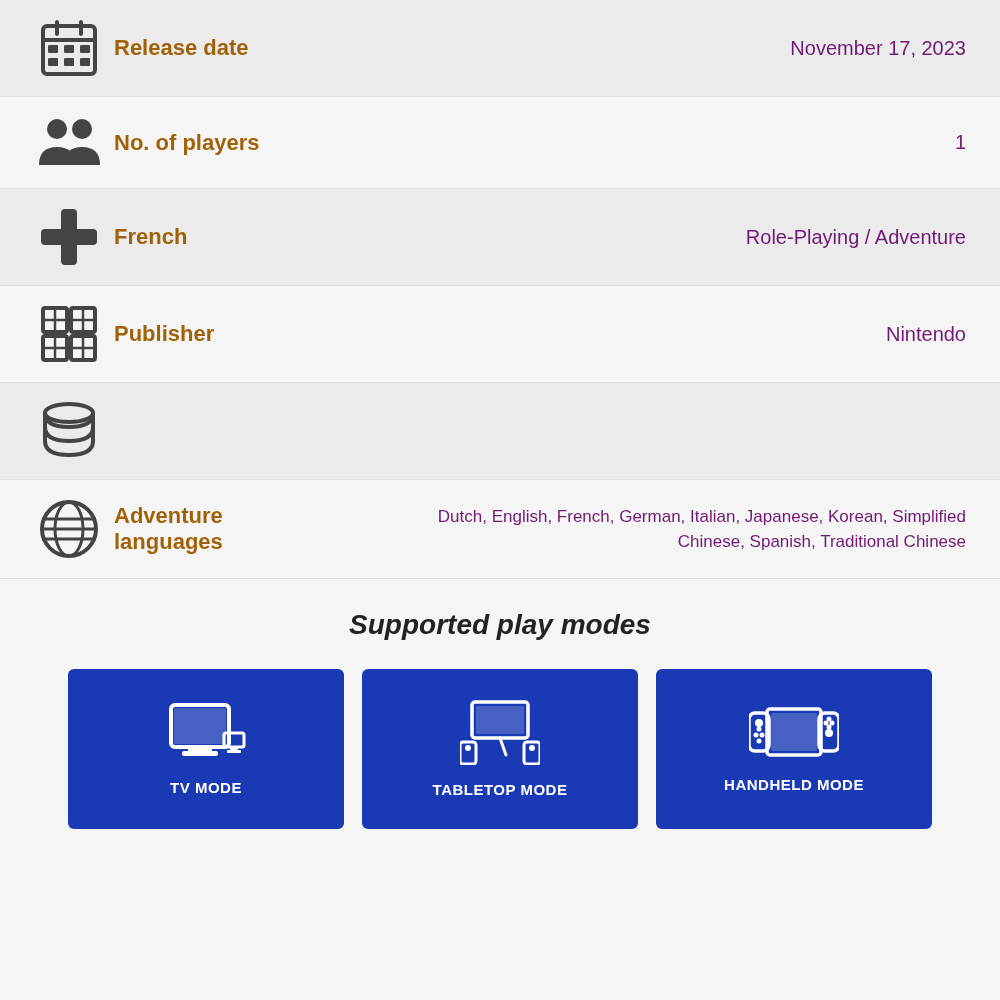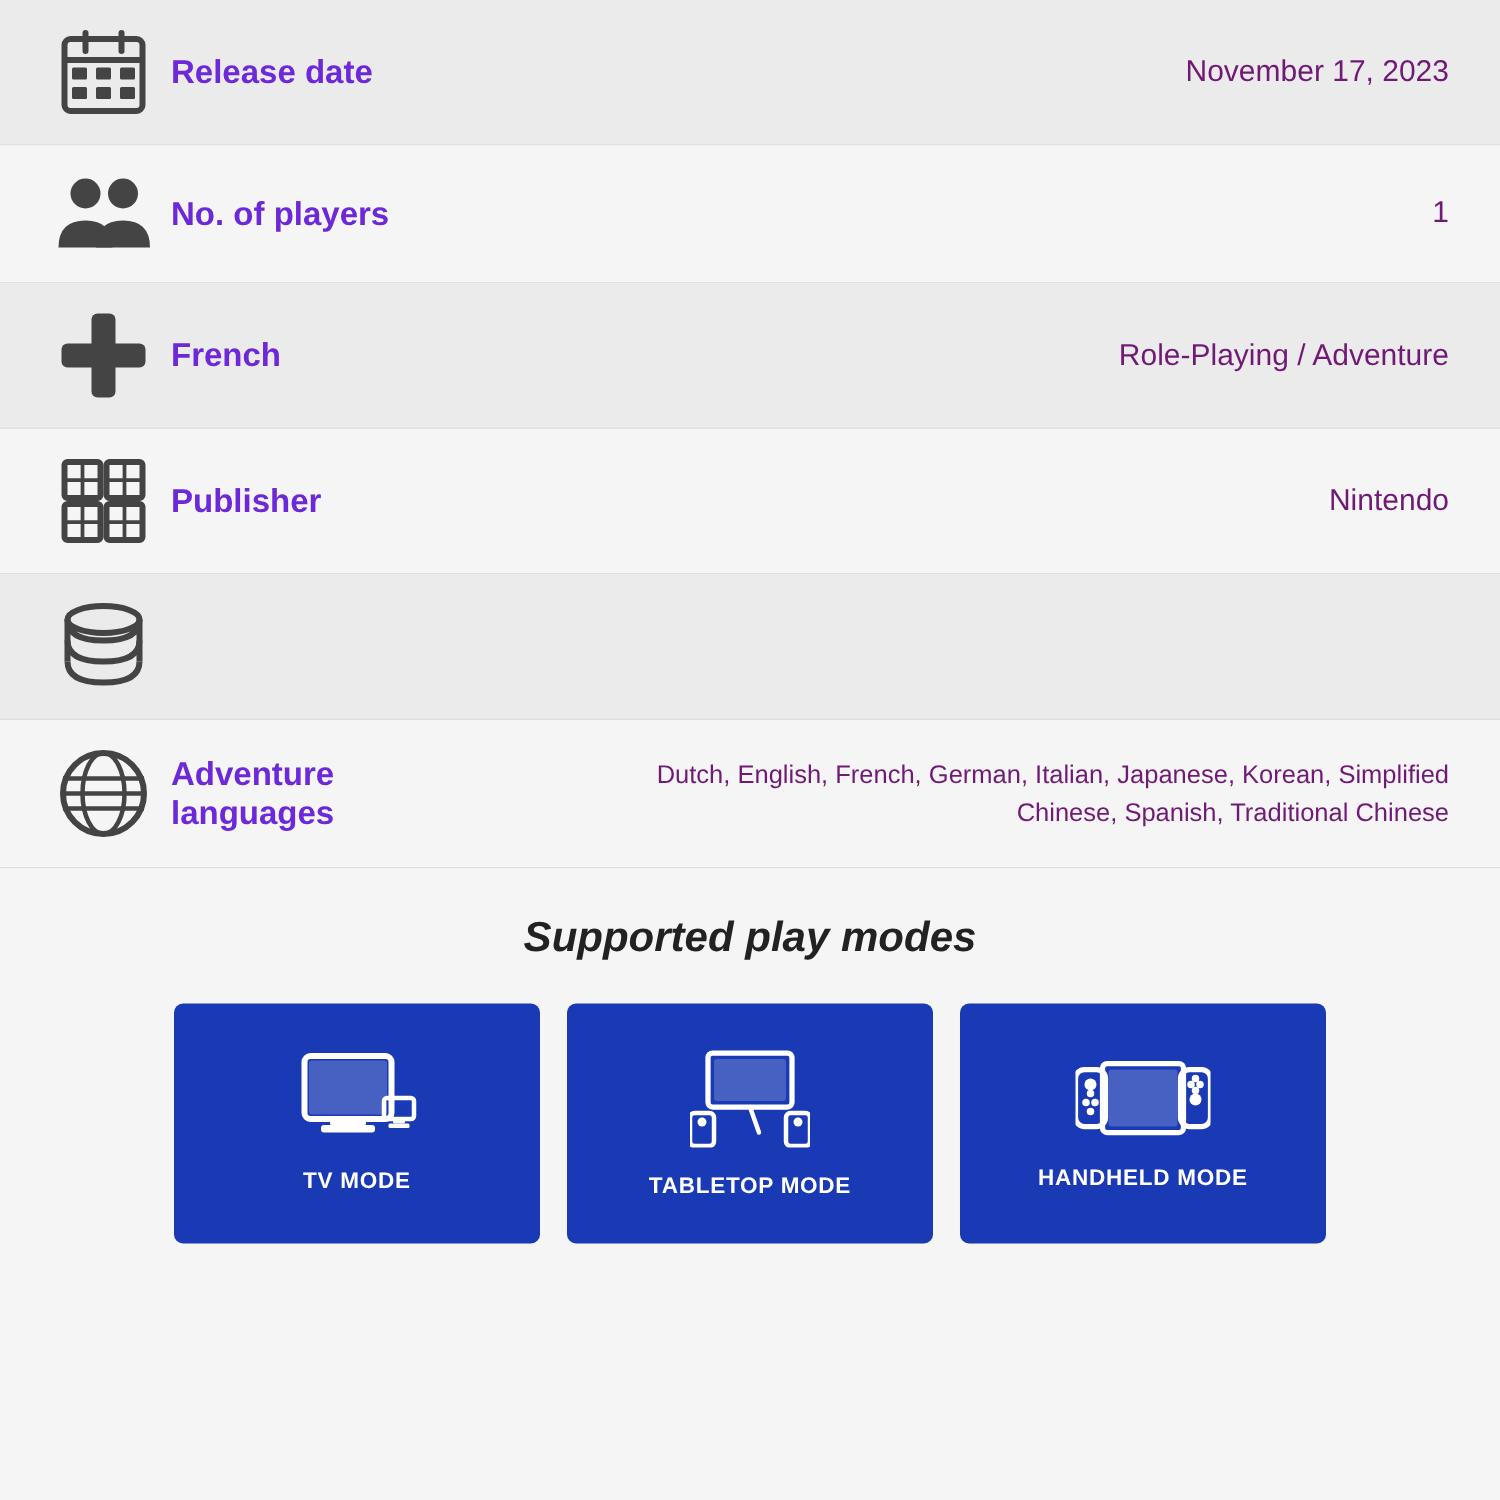--- a/index.html
+++ b/index.html
@@ -31,21 +31,21 @@
       display: flex;
       align-items: center;
       justify-content: center;
       flex-shrink: 0;
     }
 
     .label-cell {
       width: 280px;
       font-size: 22px;
       font-weight: bold;
-      color: #6d28d9;
+      color: #a16207;
       flex-shrink: 0;
     }
 
     .value-cell {
       flex: 1;
       text-align: right;
       font-size: 20px;
       color: #701a75;
       padding-right: 10px;
     }
@@ -77,21 +77,21 @@
 
     .play-modes-grid {
       display: flex;
       justify-content: center;
       gap: 18px;
     }
 
     .play-mode-card {
       background: #1a3ab5;
       border-radius: 6px;
-      width: 244px;
+      width: 276px;
       height: 160px;
       display: flex;
       flex-direction: column;
       align-items: center;
       justify-content: center;
       gap: 12px;
       color: white;
       cursor: pointer;
     }
 

